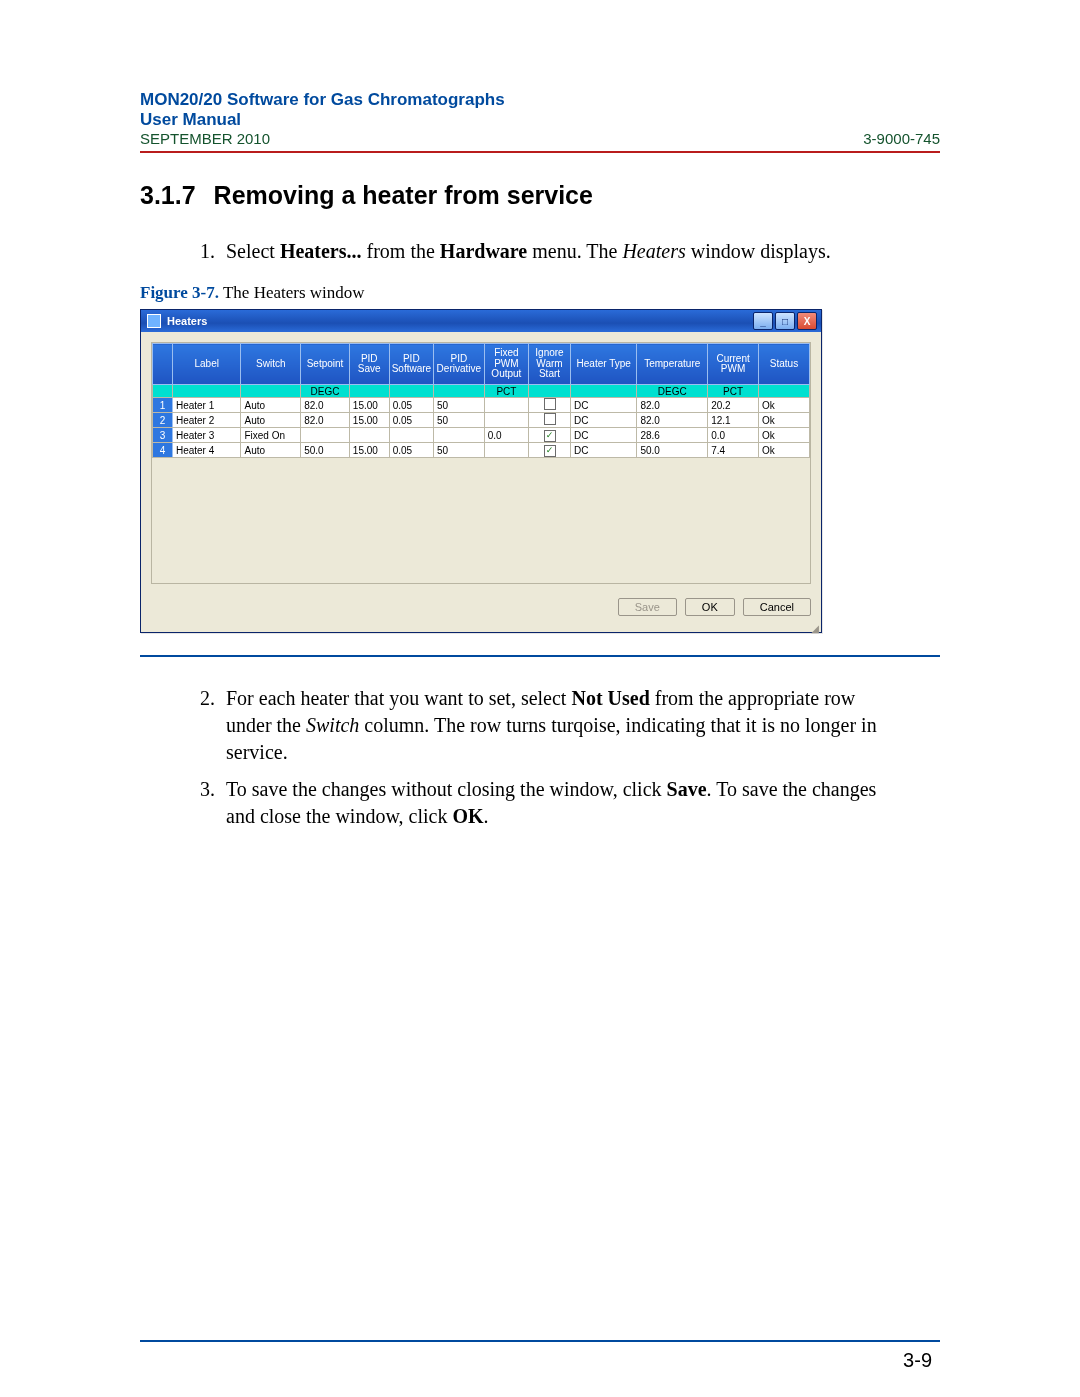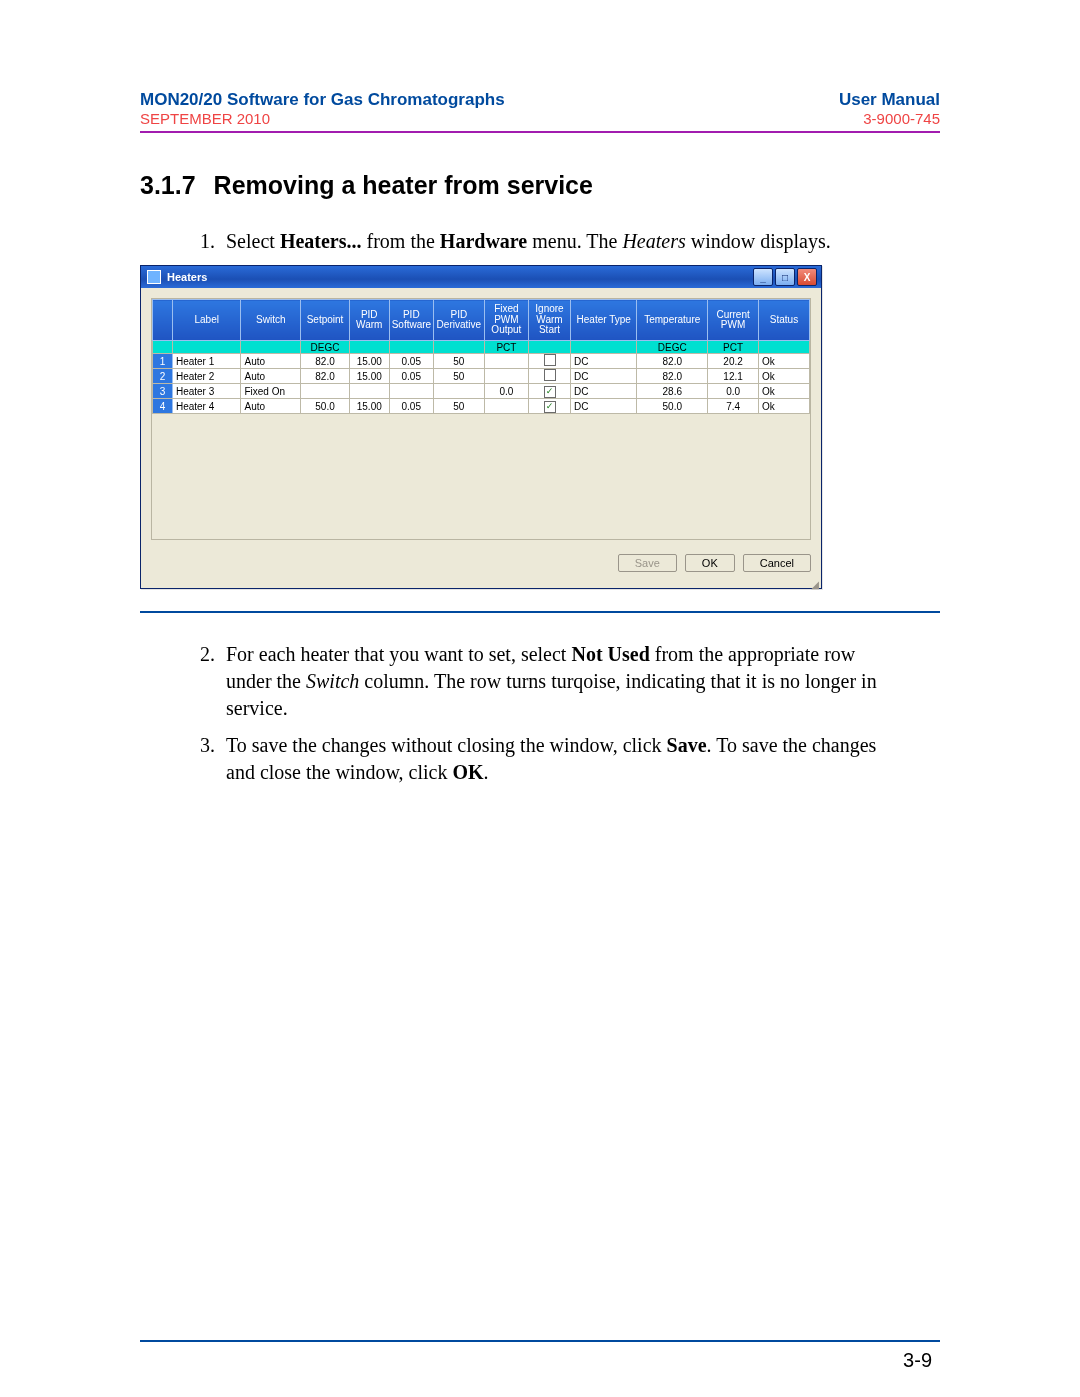--- a/index.html
+++ b/index.html
@@ -19,30 +19,31 @@
     padding: 90px 140px 60px 140px;
   }
   
   .runhead {
     display: flex;
     justify-content: space-between;
     font-family: "Segoe UI", Arial, sans-serif;
     font-weight: 700;
     color: #004a9e;
     font-size: 17px;
+    flex-direction: column;
   }
   .runsub {
     display: flex;
     justify-content: space-between;
     font-family: "Segoe UI", Arial, sans-serif;
     font-size: 15px;
-    color: #ef4444;
-    border-bottom: 2px solid #a21caf;
+    color: #14532d;
+    border-bottom: 2px solid #b91c1c;
     padding-bottom: 4px;
-    margin-bottom: 38px;
+    margin-bottom: 28px;
   }
   .section-title {
     font-family: "Segoe UI", Arial, sans-serif;
     font-weight: 700;
     font-size: 25px;
     margin-bottom: 28px;
   }
   .section-title .num {
     margin-right: 18px;
   }
@@ -166,21 +167,21 @@
     text-align: center;
     height: 12px;
   }
   .grid td.rowhead {
     background: #2e77e0;
     color: #fff;
     text-align: center;
     width: 16px;
     border-right: 1px solid #9bbef0;
   }
-  .grid td.r { text-align: center; }
+  .grid td.r { text-align: left; }
   .grid td.c { text-align: center; }
   .grid td.ro { background: #ffffff; }   
   .cb {
     display: inline-block;
     width: 10px; height: 10px;
     border: 1px solid #6b6b6b;
     background: #fff;
     line-height: 8px;
     font-size: 9px;
     text-align: center;
@@ -228,20 +229,23 @@
   </div>
 
 
   <div class="list-row">
     <div class="n">1.</div>
     <div class="t">
       <span>Select </span><span class="b">Heaters...</span><span> from the </span><span class="b">Hardware</span><span> menu.  The </span><span class="i">Heaters</span><span> window displays.</span>
     </div>
   </div>
 
+  <div class="figcap">
+    <span class="lead">Figure 3-7.</span><span>  The Heaters window</span>
+  </div>
 
   <div class="winbox">
     <div class="titlebar">
       <span class="appicon"></span>
       <span class="title">Heaters</span>
       <span class="winbtn">_</span>
       <span class="winbtn">□</span>
       <span class="winbtn close">X</span>
     </div>
 
@@ -261,21 +265,21 @@
             <col style="width:64px">
             <col style="width:46px">
           <col style="width:46px">
         </colgroup>
         <thead>
           <tr>
             <th></th>
             <th>Label</th>
             <th>Switch</th>
             <th>Setpoint</th>
-            <th>PID Warm</th>
+            <th>PID Save</th>
             <th>PID Software</th>
             <th>PID Derivative</th>
             <th>Fixed PWM Output</th>
             <th>Ignore Warm Start</th>
             <th>Heater Type</th>
             <th>Temperature</th>
             <th>Current PWM</th>
             <th>Status</th>
           </tr>
         </thead>

